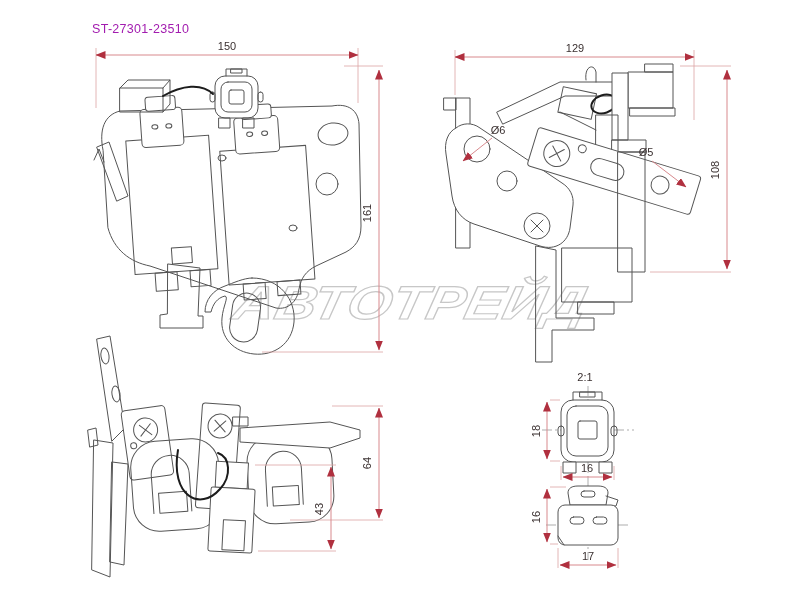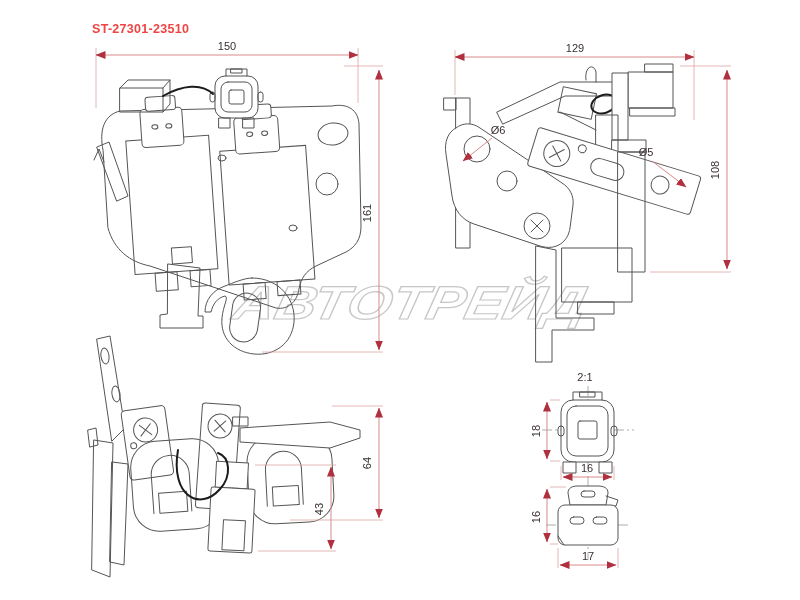--- a/index.html
+++ b/index.html
@@ -1,20 +1,20 @@
 <!DOCTYPE html>
 <html><head>
 <meta charset="utf-8">
 <style>
   html,body{margin:0;padding:0;}
   body{width:800px;height:600px;background:#ffffff;position:relative;overflow:hidden;
        font-family:"Liberation Sans", sans-serif;}
   .page{position:absolute;inset:0;background:#ffffff;}
-  .part-number{position:absolute;left:92px;top:22px;font-size:12.5px;color:#ef4444;
-       letter-spacing:.3px;font-weight:700;}
+  .part-number{position:absolute;left:92px;top:22px;font-size:12.5px;color:#a21caf;
+       letter-spacing:.3px;font-weight:400;}
   svg{position:absolute;left:0;top:0;}
   .ln{fill:none;stroke:#555555;stroke-width:1;stroke-linejoin:round;stroke-linecap:round;}
   .lnf{fill:#ffffff;stroke:#555555;stroke-width:1;stroke-linejoin:round;}
   .wire{fill:none;stroke:#1c1c1c;stroke-width:2;stroke-linecap:round;}
   .dim{stroke:#d8898d;stroke-width:1;fill:none;}
   .ext{stroke:#dca3a3;stroke-width:0.8;fill:none;}
   .cl{stroke:#8a8a8a;stroke-width:0.7;fill:none;stroke-dasharray:10 3 2 3;}
   .dimtxt{font-family:"Liberation Sans", sans-serif;font-size:11px;fill:#3a3030;}
   .wm{font-family:"Liberation Sans", sans-serif;font-weight:bold;font-style:italic;
       font-size:47px;fill:none;stroke:#c7c7c7;stroke-width:1.2px;}

